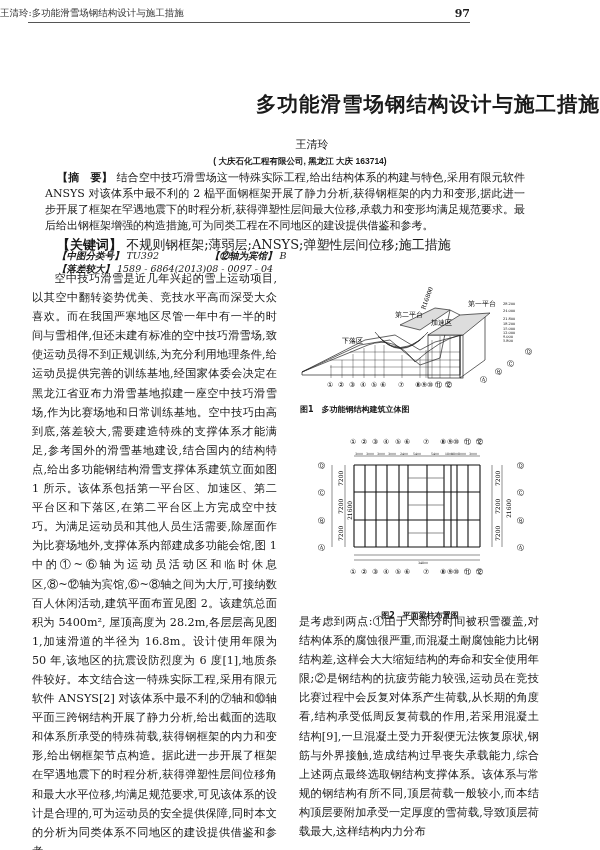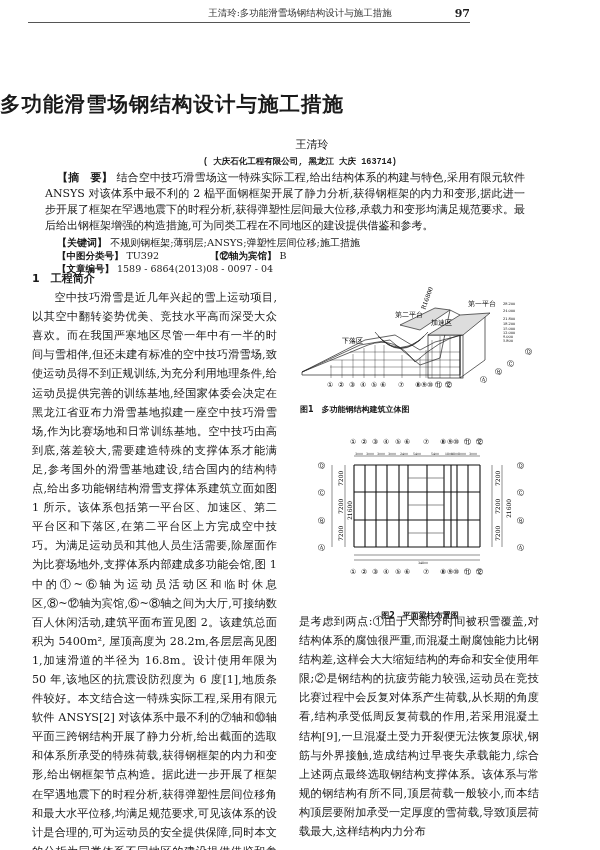--- a/index.html
+++ b/index.html
@@ -1,33 +1,33 @@
 <!DOCTYPE html>
 <html><head>
 <meta charset="utf-8">
 <style>
   html, body { margin:0; padding:0; background:#fff; }
   body { width:600px; height:850px; position:relative; overflow:hidden;
          font-family:"DejaVu Serif", "Liberation Serif", serif; color:#1a1a1a; }
   .abs { position:absolute; }
   .running-head { left:0; top:0; width:600px; height:30px; }
-  .rh-title { position:absolute; left:0; width:600px; top:7px; text-align:center; font-size:9.5px; color:#333; }
+  .rh-title { position:absolute; left:0; width:600px; top:7px; text-align:left; font-size:9.5px; color:#333; }
   .rh-page { position:absolute; right:130px; top:7px; font-size:11px; font-weight:bold; }
   .rh-page { right:130px;margin-left:24px; }
   .rh-rule { position:absolute; left:28px; right:130px; top:22px; border-top:1px solid #555; }
-  .title { left:0; width:600px; top:90px; text-align:left; font-family:"DejaVu Sans","Liberation Sans",sans-serif;
+  .title { left:0; width:600px; top:90px; text-align:right; font-family:"DejaVu Sans","Liberation Sans",sans-serif;
            font-size:20.5px; font-weight:bold; letter-spacing:1px; }
   .author { left:12px; width:600px; top:137px; text-align:center; font-size:11px; }
   .affil { left:0; width:600px; top:156px; text-align:center; font-size:8.5px; font-weight:bold;
-           font-family:Liberation Mono, monospace; }
+           font-family:Liberation Sans, sans-serif; }
   .abstract { left:45px; width:480px; top:170px; font-size:11px; line-height:16px; text-indent:12px; text-align:justify; }
   .tag { font-weight:bold; font-family:"DejaVu Sans","Liberation Sans",sans-serif; }
-  .kw { left:57px; top:236px; font-size:10px; }
+  .kw { left:57px; top:236px; font-size:13px; }
   .cls { left:57px; top:250px; font-size:9.5px; width:470px; }
-  .cls span.item { display:inline-block; }
+  .cls span.item { display:inline-block;font-style:italic; }
   .col { font-size:11.2px; line-height:19.1px; text-align:justify; }
   .col p { margin:0; text-indent:2em; }
   .col h2 { margin:0; font-size:11px; font-weight:bold; font-family:"DejaVu Sans","Liberation Sans",sans-serif; text-indent:0; }
   .left-col { left:32px; top:269px; width:245px; }
   .right-col { left:299px; top:612px; width:240px; }
   .fig1 { left:300px; top:270px; width:240px; height:130px; }
   .fig1-cap { left:300px; top:404px; width:240px; text-align:left; font-size:8px; font-weight:bold;
               font-family:"DejaVu Sans","Liberation Sans",sans-serif; }
   .fig2 { left:310px; top:430px; width:225px; height:155px; }
   .fig2-cap { left:300px; top:598px; width:240px; text-align:center; font-size:8px; font-weight:bold;
@@ -59,27 +59,26 @@
 <div class="abs cls">
   <span class="item" style="width:150px">
     <span class="tag">【中图分类号】</span>
     <span>TU392</span>
   </span>
   <span class="item" style="width:130px">
     <span class="tag">【⑫轴为宾馆】</span>
     <span>B</span>
   </span>
   <span class="item">
-    <span class="tag">【文章编号】</span>
+    <span class="tag">【落差较大】</span>
     <span>1589 - 6864(2013)08 - 0097 - 04</span>
   </span>
 </div>
 
 <div class="abs col left-col">
-  <h2>1　工程简介</h2>
   <p>空中技巧滑雪是近几年兴起的雪上运动项目,以其空中翻转姿势优美、竞技水平高而深受大众喜欢。而在我国严寒地区尽管一年中有一半的时间与雪相伴,但还未建有标准的空中技巧滑雪场,致使运动员得不到正规训练,为充分利用地理条件,给运动员提供完善的训练基地,经国家体委会决定在黑龙江省亚布力滑雪基地拟建一座空中技巧滑雪场,作为比赛场地和日常训练基地。空中技巧由高到底,落差较大,需要建造特殊的支撑体系才能满足,参考国外的滑雪基地建设,结合国内的结构特点,给出多功能钢结构滑雪支撑体系建筑立面如图 1 所示。该体系包括第一平台区、加速区、第二平台区和下落区,在第二平台区上方完成空中技巧。为满足运动员和其他人员生活需要,除屋面作为比赛场地外,支撑体系内部建成多功能会馆,图 1 中的①~⑥轴为运动员活动区和临时休息区,⑧~⑫轴为宾馆,⑥~⑧轴之间为大厅,可接纳数百人休闲活动,建筑平面布置见图 2。该建筑总面积为 5400m², 屋顶高度为 28.2m,各层层高见图 1,加速滑道的半径为 16.8m。设计使用年限为 50 年,该地区的抗震设防烈度为 6 度[1],地质条件较好。本文结合这一特殊实际工程,采用有限元软件 ANSYS[2] 对该体系中最不利的⑦轴和⑩轴平面三跨钢结构开展了静力分析,给出截面的选取和体系所承受的特殊荷载,获得钢框架的内力和变形,给出钢框架节点构造。据此进一步开展了框架在罕遇地震下的时程分析,获得弹塑性层间位移角和最大水平位移,均满足规范要求,可见该体系的设计是合理的,可为运动员的安全提供保障,同时本文的分析为同类体系不同地区的建设提供借鉴和参考。</p>
 
 </div>
 
 <div class="abs fig1">
   <svg width="240" height="130" viewBox="0 0 240 130">
     <g stroke="#222" fill="none" stroke-width="0.7">
       <polygon points="2,102 60,75 90,70 120,95 140,88 150,40 160,45 165,55 162,65 135,72 120,80 95,65 65,70" fill="#fff"></polygon>
       <path d="M2,102 L68,75 Q95,65 115,92 Q140,70 160,65 L160,105 L2,105 Z"></path>
       <rect x="128" y="65" width="35" height="43"></rect>

